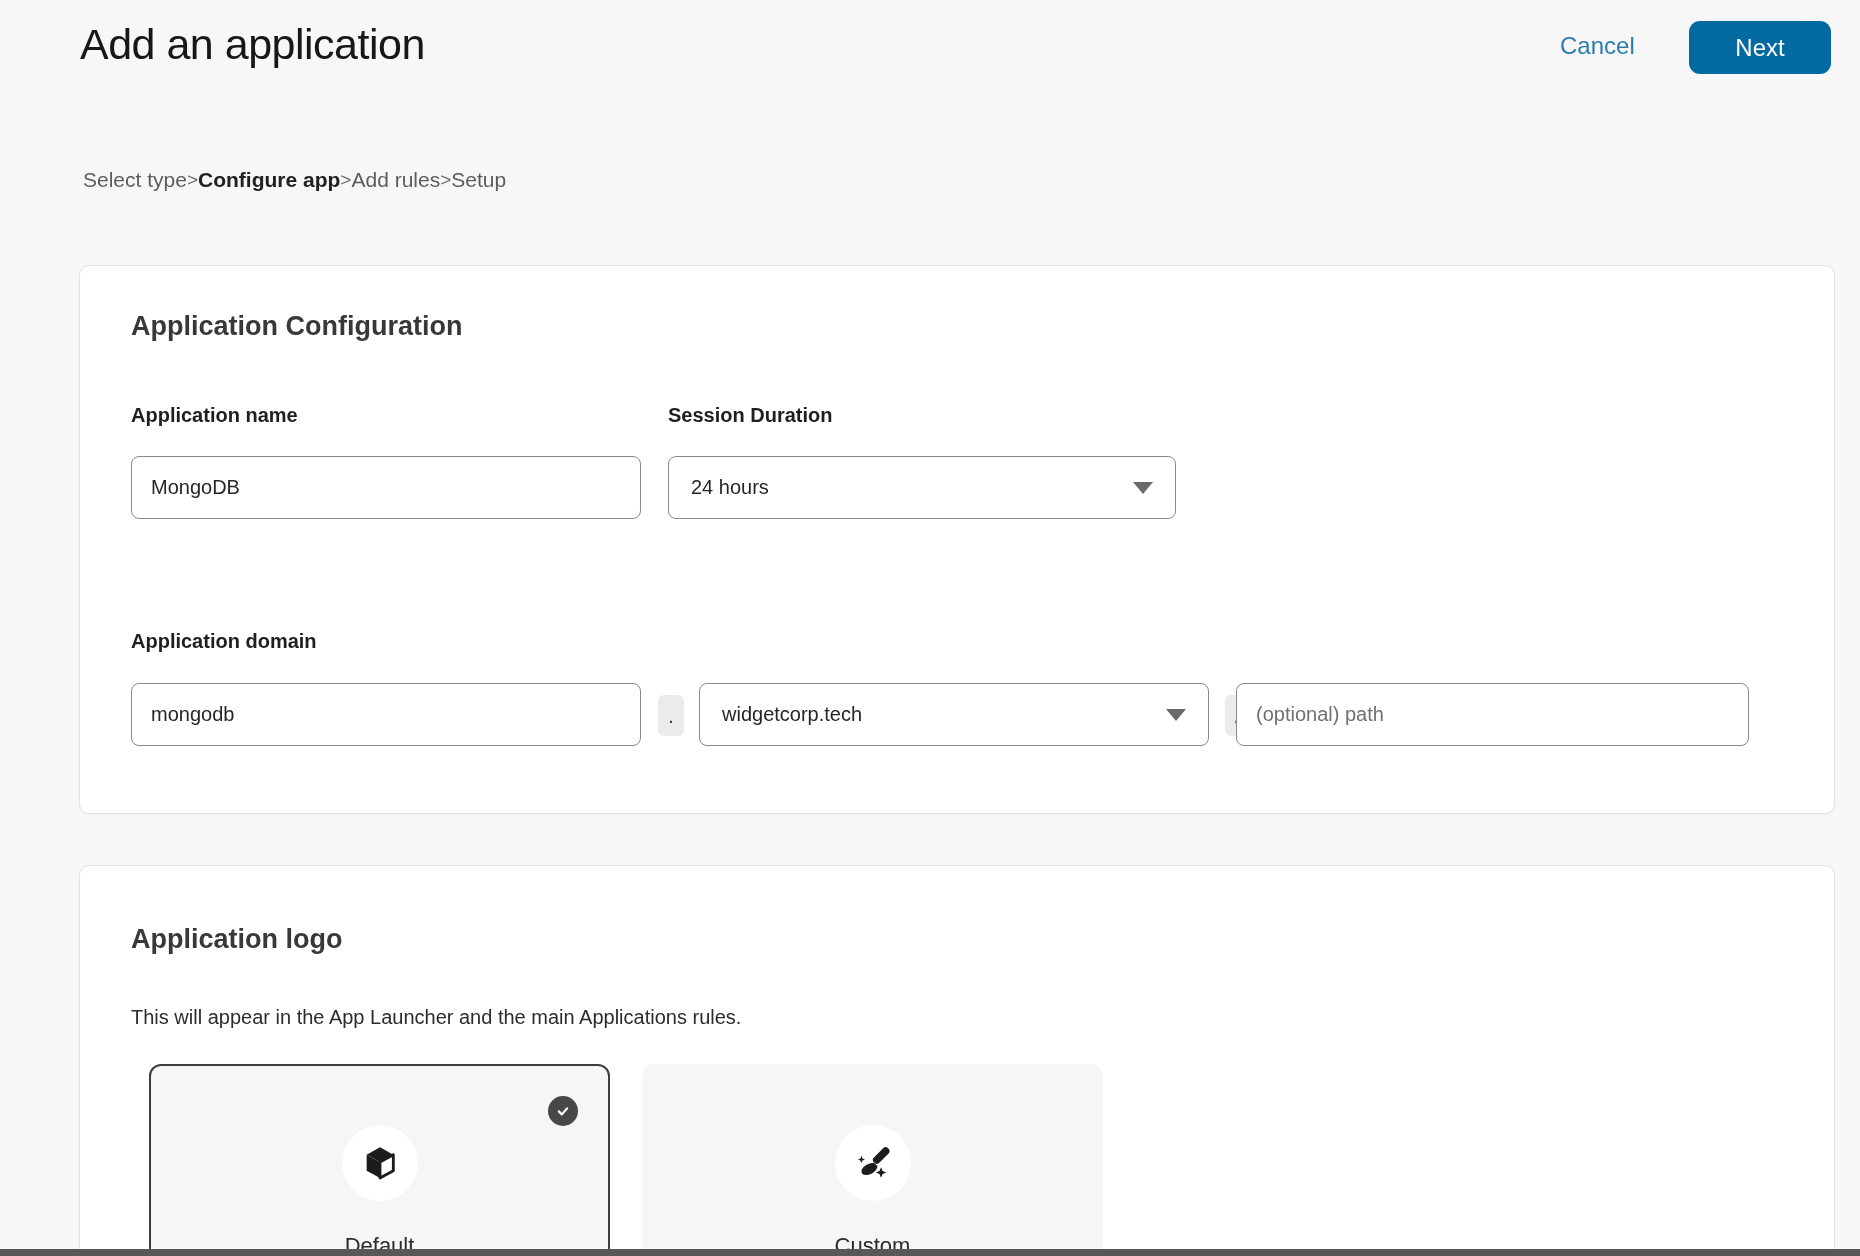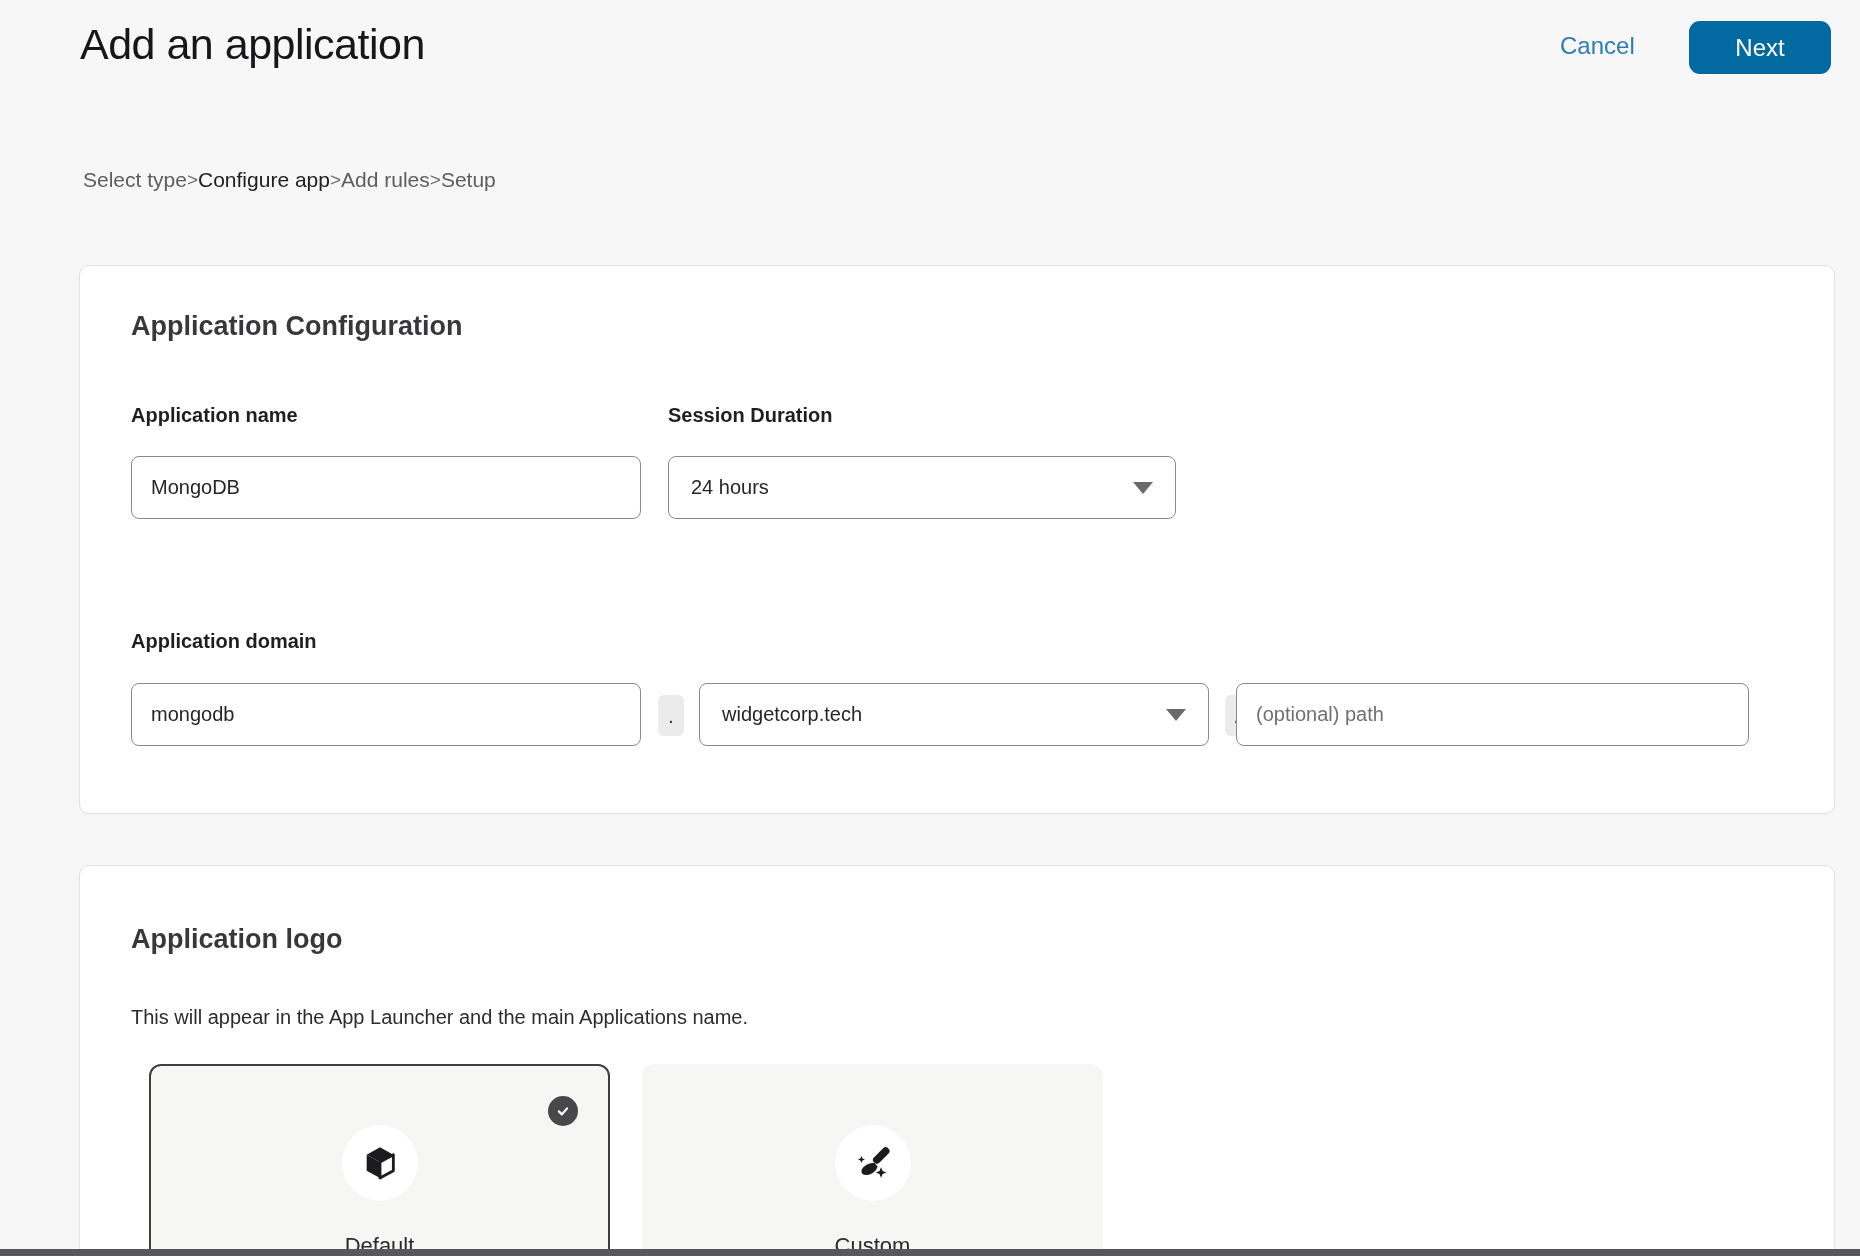--- a/index.html
+++ b/index.html
@@ -28,21 +28,21 @@
     background: #0369a1; color: #ffffff;
     border: none; border-radius: 11px;
     font-size: 24px; font-family: inherit; cursor: pointer;
   }
   .breadcrumb {
     position: absolute; left: 83px; top: 168px;
     display: flex; align-items: center; 
     font-size: 21px; color: #5d5d5f;
   }
   .breadcrumb .step { cursor: pointer; }
-  .breadcrumb .step.active { font-weight: 400; color: #212124; }
+  .breadcrumb .step.active { font-weight: 700; color: #212124; }
   .breadcrumb .sep { color: #6a6a6c; font-size: 19px; }
   .card {
     position: absolute; left: 79px; width: 1756px;
     background: #ffffff;
     border: 1px solid #e2e2e3; border-radius: 10px;
     box-shadow: 0 1px 2px rgba(0,0,0,0.03);
   }
   .card.config { top: 265px; height: 549px; padding-left: 44px; }
   .card.logo { top: 865px; height: 500px; }
   .section-heading {
@@ -151,21 +151,21 @@
     <span class="select-arrow"></span>
   </div>
 
   <span class="sep-chip" style="left:1145px; top:429px;">/</span>
 
   <input class="text-input" style="left: 1156px; top: 417px; width: 513px;" type="text" placeholder="(optional) path">
 </section>
 
 <section class="card logo">
   <h2 class="section-heading" style="top:58px;">Application logo</h2>
-  <p class="logo-desc">This will appear in the App Launcher and the main Applications name.</p>
+  <p class="logo-desc">This will appear in the App Launcher and the main Applications rules.</p>
 
   <div class="logo-tile selected" style="left:69px;">
     <span class="check-badge">
       <svg width="18" height="18" viewBox="0 0 24 24">
         <polyline points="6.5,12.5 10.5,16.5 17.5,8.5" fill="none" stroke="#ffffff" stroke-width="3" stroke-linecap="round" stroke-linejoin="round"></polyline>
       </svg>
     </span>
     <span class="icon-circle">
       <svg width="40" height="40" viewBox="0 0 24 24">
         <polygon points="12,2.6 20,7 12,11.4 4,7" fill="#1c1c1e"></polygon>

